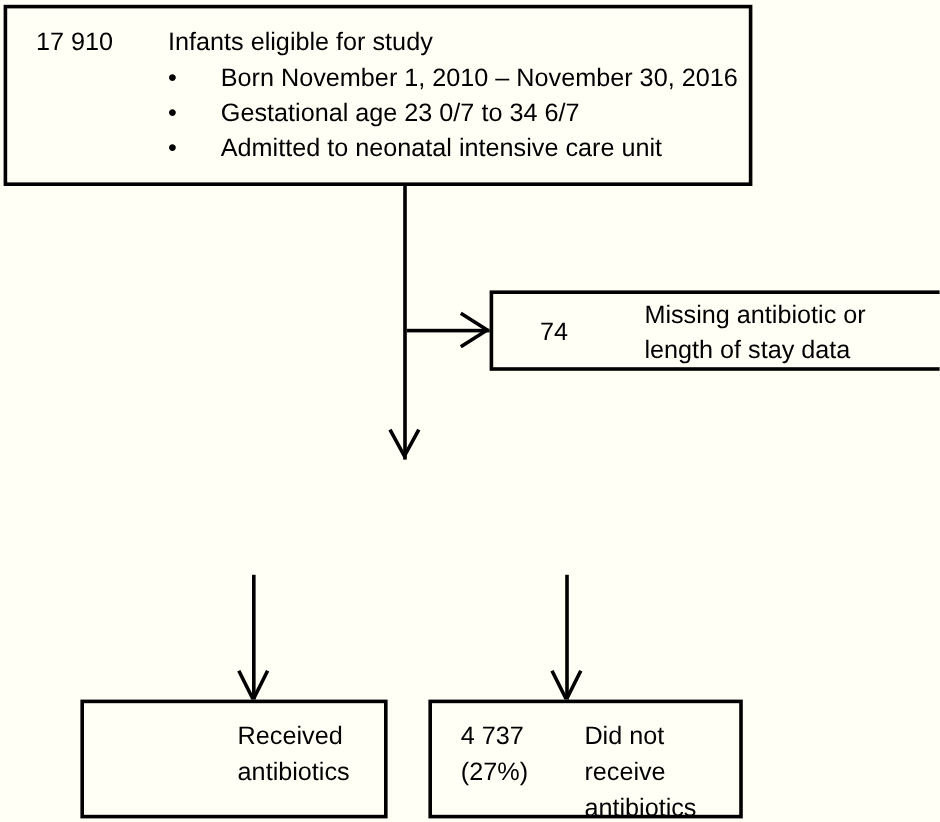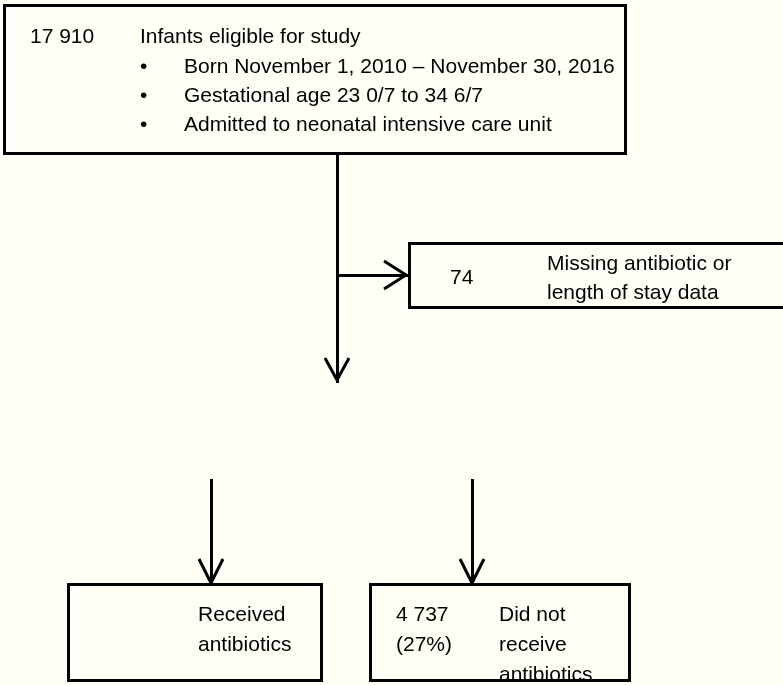--- a/index.html
+++ b/index.html
@@ -96,21 +96,21 @@
     line-height: 29px;
   }
   .excl-label {
     position: absolute;
     left: 126px;
     top: 2px;
     font-size: 21px;
     line-height: 29px;
     width: 240px;
   }
-  .excl-label .l1, .excl-label .l2 { display: block; margin-left: 10px; }
+  .excl-label .l1, .excl-label .l2 { display: block; }
   .excl-label { top: 3px; }
 
   
   #box-included {
     left: 65px;
     top: 382px;
     width: 552px;
     height: 97px;
   }
   .incl-count {
@@ -133,21 +133,20 @@
     left: 67px;
     top: 583px;
     width: 256px;
     height: 99px;
   }
   #box-not-received {
     left: 357px;
     top: 583px;
     width: 262px;
     height: 99px;
-    margin-left: 12px;
   }
   .outcome-count {
     position: absolute;
     font-size: 21px;
     line-height: 30px;
     white-space: nowrap;
   }
   .outcome-label {
     position: absolute;
     font-size: 21px;

